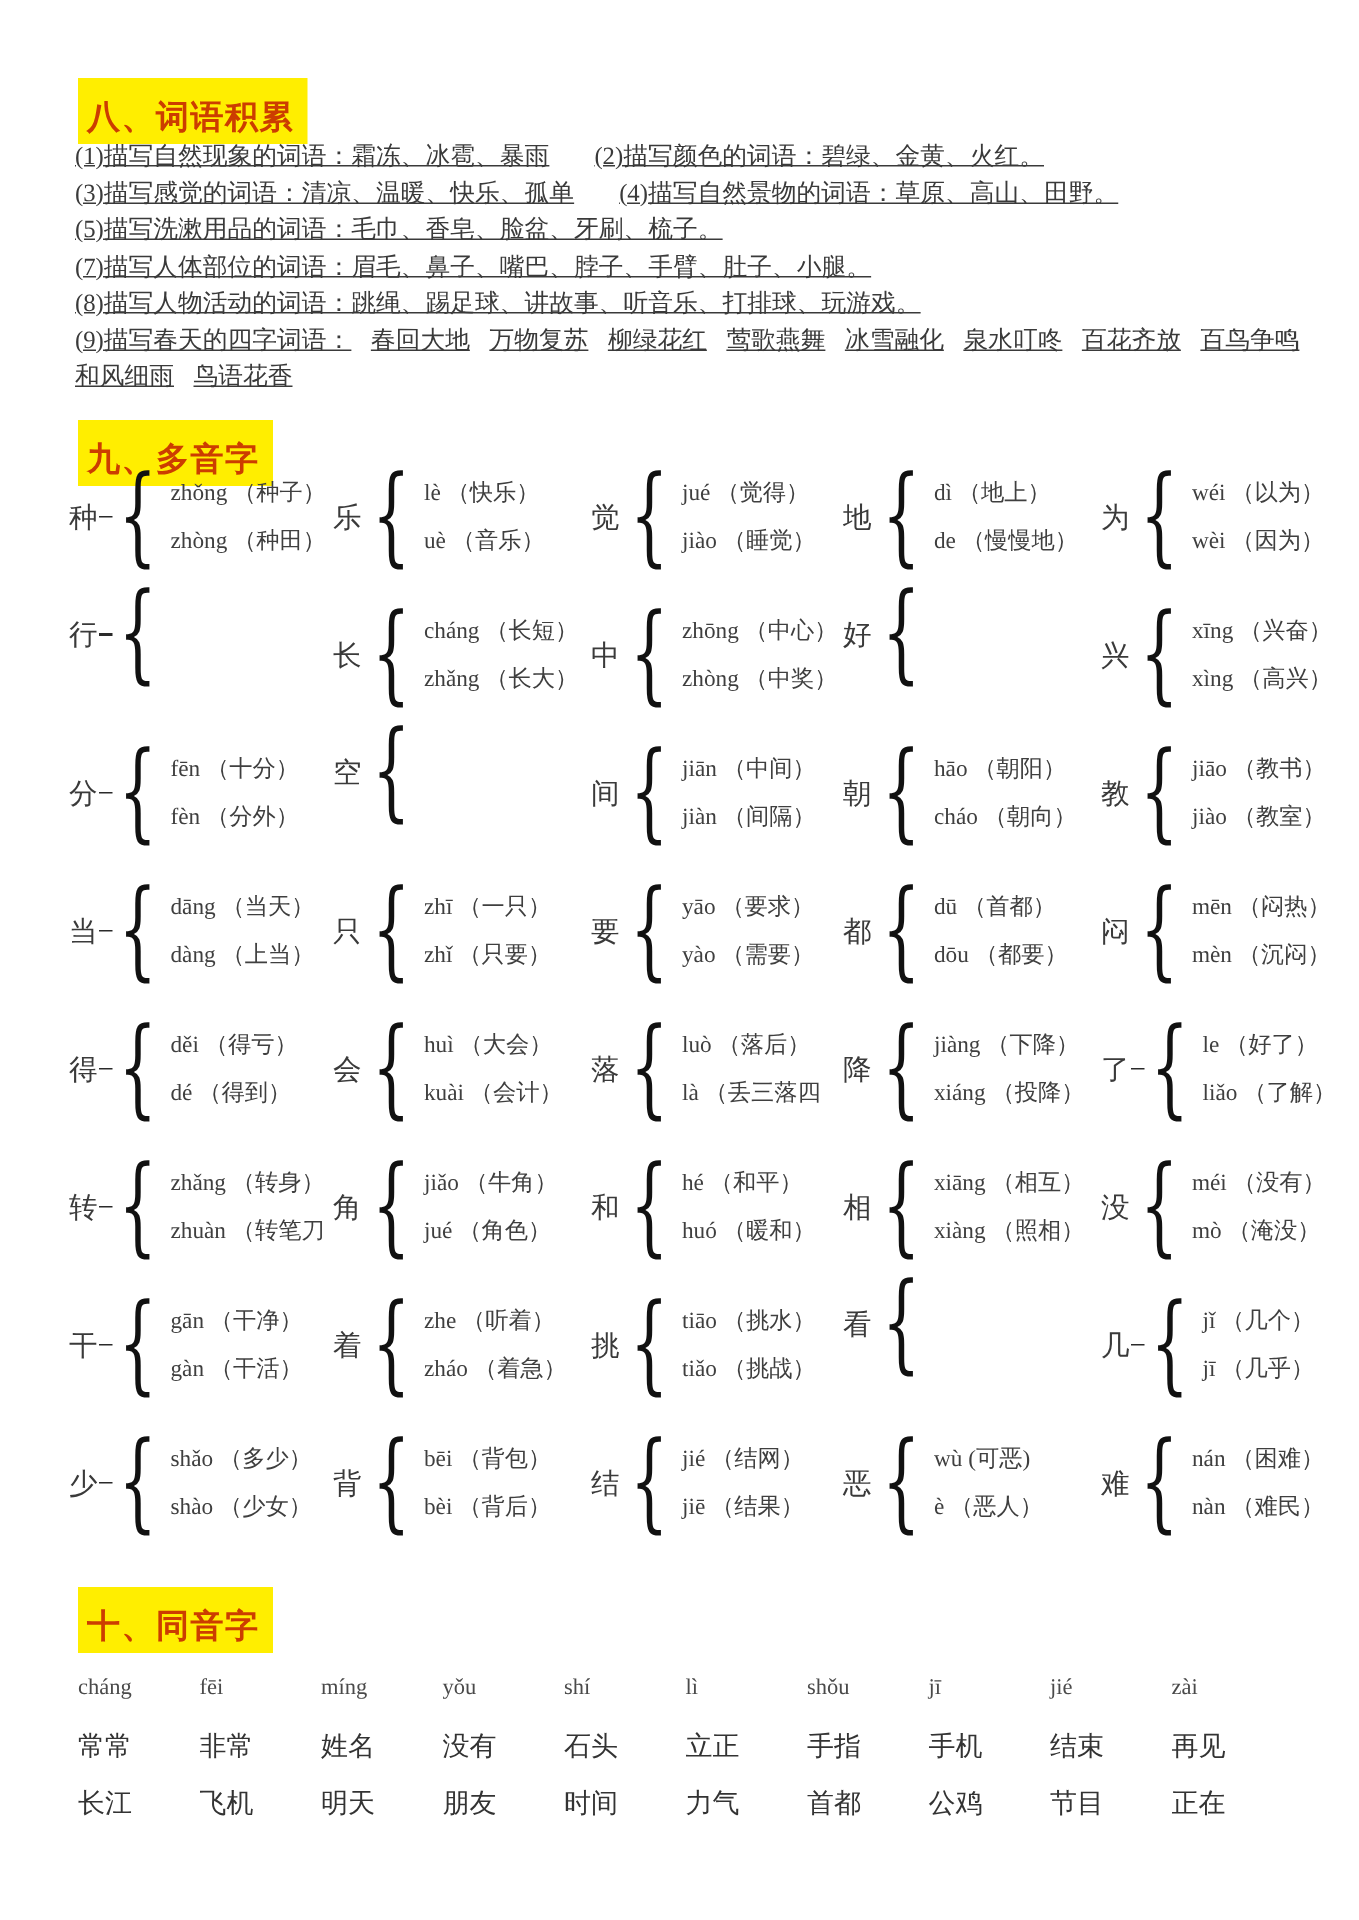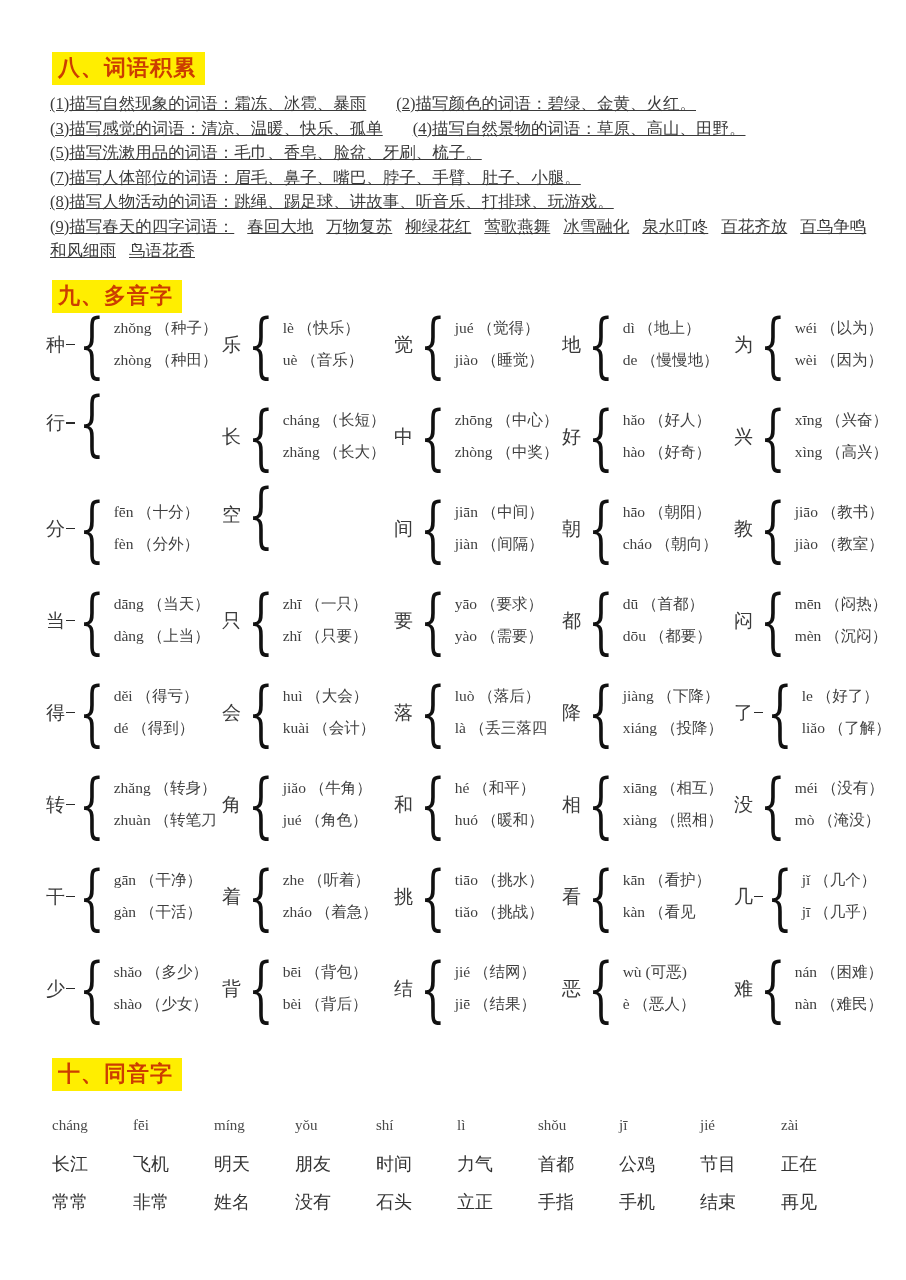--- a/index.html
+++ b/index.html
@@ -24,21 +24,21 @@
   }
 
   
   .section-head {
     font-family: "DejaVu Sans", "Liberation Sans", sans-serif;
     font-weight: bold;
     font-size: 22px;
     color: #cc3d00;
     background: #ffee00;
     display: inline-block;
-    padding: 2px 9px 3px 6px;
+    padding: 13px 9px 3px 6px;
     letter-spacing: 1px;
     line-height: 1.25;
   }
   #sec8-head { position: absolute; left: 52px; top: 52px; }
   #sec9-head { position: absolute; left: 52px; top: 280px; }
   #sec10-head { position: absolute; left: 52px; top: 1058px; }
 
   
   .word-list {
     position: absolute;
@@ -244,24 +244,20 @@
           <span class="brace">{</span>
           <div class="dyz-readings">
             <div class="dyz-reading"><span class="dyz-pinyin">zhōng</span> <span class="dyz-word">（中心）</span></div>
             <div class="dyz-reading"><span class="dyz-pinyin">zhòng</span> <span class="dyz-word">（中奖）</span></div>
           </div>
         </div>
         <div class="dyz-cell" style="width: 172px;">
           <span class="dyz-char">好</span>
           <span class="dyz-lead none"></span>
           <span class="brace">{</span>
-          <div class="dyz-readings">
-            <div class="dyz-reading"><span class="dyz-pinyin">hǎo</span> <span class="dyz-word">（好人）</span></div>
-            <div class="dyz-reading"><span class="dyz-pinyin">hào</span> <span class="dyz-word">（好奇）</span></div>
-          </div>
         </div>
         <div class="dyz-cell" style="width: 162px;">
           <span class="dyz-char">兴</span>
           <span class="dyz-lead none"></span>
           <span class="brace">{</span>
           <div class="dyz-readings">
             <div class="dyz-reading"><span class="dyz-pinyin">xīng</span> <span class="dyz-word">（兴奋）</span></div>
             <div class="dyz-reading"><span class="dyz-pinyin">xìng</span> <span class="dyz-word">（高兴）</span></div>
           </div>
         </div>
@@ -475,24 +471,20 @@
           <span class="brace">{</span>
           <div class="dyz-readings">
             <div class="dyz-reading"><span class="dyz-pinyin">tiāo</span> <span class="dyz-word">（挑水）</span></div>
             <div class="dyz-reading"><span class="dyz-pinyin">tiǎo</span> <span class="dyz-word">（挑战）</span></div>
           </div>
         </div>
         <div class="dyz-cell" style="width: 172px;">
           <span class="dyz-char">看</span>
           <span class="dyz-lead none"></span>
           <span class="brace">{</span>
-          <div class="dyz-readings">
-            <div class="dyz-reading"><span class="dyz-pinyin">kān</span> <span class="dyz-word">（看护）</span></div>
-            <div class="dyz-reading"><span class="dyz-pinyin">kàn</span> <span class="dyz-word">（看见</span></div>
-          </div>
         </div>
         <div class="dyz-cell" style="width: 162px;">
           <span class="dyz-char">几</span>
           <span class="dyz-lead"></span>
           <span class="brace">{</span>
           <div class="dyz-readings">
             <div class="dyz-reading"><span class="dyz-pinyin">jǐ</span> <span class="dyz-word">（几个）</span></div>
             <div class="dyz-reading"><span class="dyz-pinyin">jī</span> <span class="dyz-word">（几乎）</span></div>
           </div>
         </div>
@@ -555,38 +547,38 @@
         <div class="tyz-col"><span class="tyz-pinyin">míng</span></div>
         <div class="tyz-col"><span class="tyz-pinyin">yǒu</span></div>
         <div class="tyz-col"><span class="tyz-pinyin">shí</span></div>
         <div class="tyz-col"><span class="tyz-pinyin">lì</span></div>
         <div class="tyz-col"><span class="tyz-pinyin">shǒu</span></div>
         <div class="tyz-col"><span class="tyz-pinyin">jī</span></div>
         <div class="tyz-col"><span class="tyz-pinyin">jié</span></div>
         <div class="tyz-col"><span class="tyz-pinyin">zài</span></div>
       </div>
       <div class="tyz-row">
+        <div class="tyz-col"><span class="tyz-word">常常</span></div>
+        <div class="tyz-col"><span class="tyz-word">非常</span></div>
+        <div class="tyz-col"><span class="tyz-word">姓名</span></div>
+        <div class="tyz-col"><span class="tyz-word">没有</span></div>
+        <div class="tyz-col"><span class="tyz-word">石头</span></div>
+        <div class="tyz-col"><span class="tyz-word">立正</span></div>
+        <div class="tyz-col"><span class="tyz-word">手指</span></div>
+        <div class="tyz-col"><span class="tyz-word">手机</span></div>
+        <div class="tyz-col"><span class="tyz-word">结束</span></div>
+        <div class="tyz-col"><span class="tyz-word">再见</span></div>
+      </div>
+      <div class="tyz-row">
         <div class="tyz-col"><span class="tyz-word">长江</span></div>
         <div class="tyz-col"><span class="tyz-word">飞机</span></div>
         <div class="tyz-col"><span class="tyz-word">明天</span></div>
         <div class="tyz-col"><span class="tyz-word">朋友</span></div>
         <div class="tyz-col"><span class="tyz-word">时间</span></div>
         <div class="tyz-col"><span class="tyz-word">力气</span></div>
         <div class="tyz-col"><span class="tyz-word">首都</span></div>
         <div class="tyz-col"><span class="tyz-word">公鸡</span></div>
         <div class="tyz-col"><span class="tyz-word">节目</span></div>
         <div class="tyz-col"><span class="tyz-word">正在</span></div>
       </div>
-      <div class="tyz-row">
-        <div class="tyz-col"><span class="tyz-word">常常</span></div>
-        <div class="tyz-col"><span class="tyz-word">非常</span></div>
-        <div class="tyz-col"><span class="tyz-word">姓名</span></div>
-        <div class="tyz-col"><span class="tyz-word">没有</span></div>
-        <div class="tyz-col"><span class="tyz-word">石头</span></div>
-        <div class="tyz-col"><span class="tyz-word">立正</span></div>
-        <div class="tyz-col"><span class="tyz-word">手指</span></div>
-        <div class="tyz-col"><span class="tyz-word">手机</span></div>
-        <div class="tyz-col"><span class="tyz-word">结束</span></div>
-        <div class="tyz-col"><span class="tyz-word">再见</span></div>
-      </div>
     </div>
 
 </div>
 
 </body></html>

